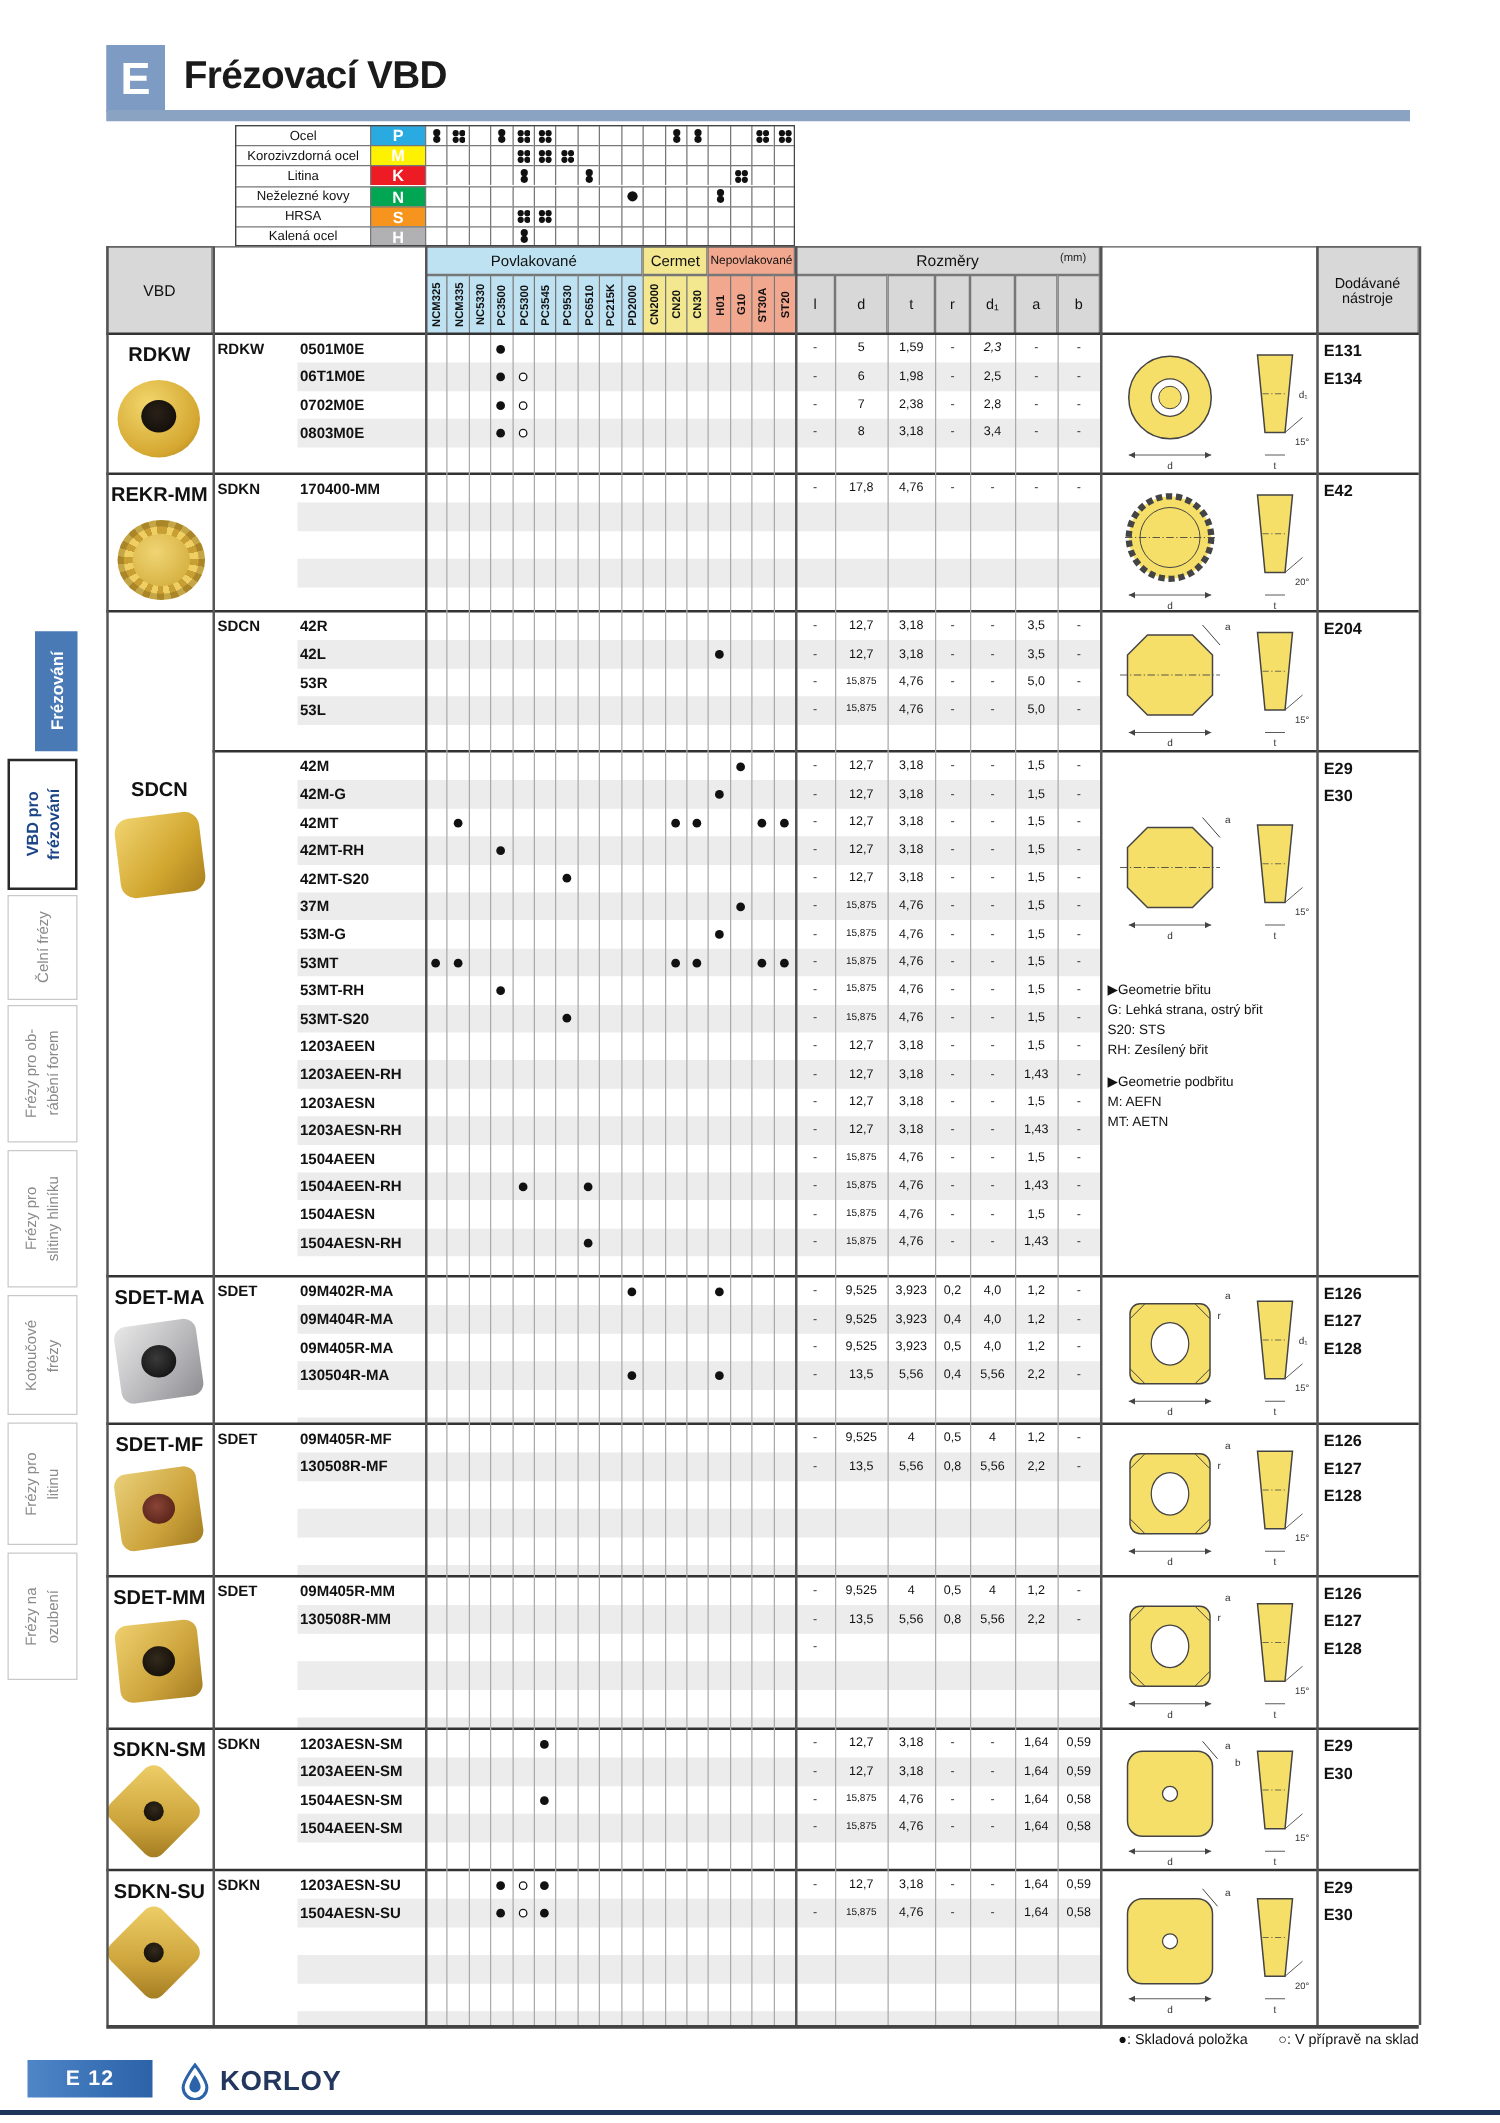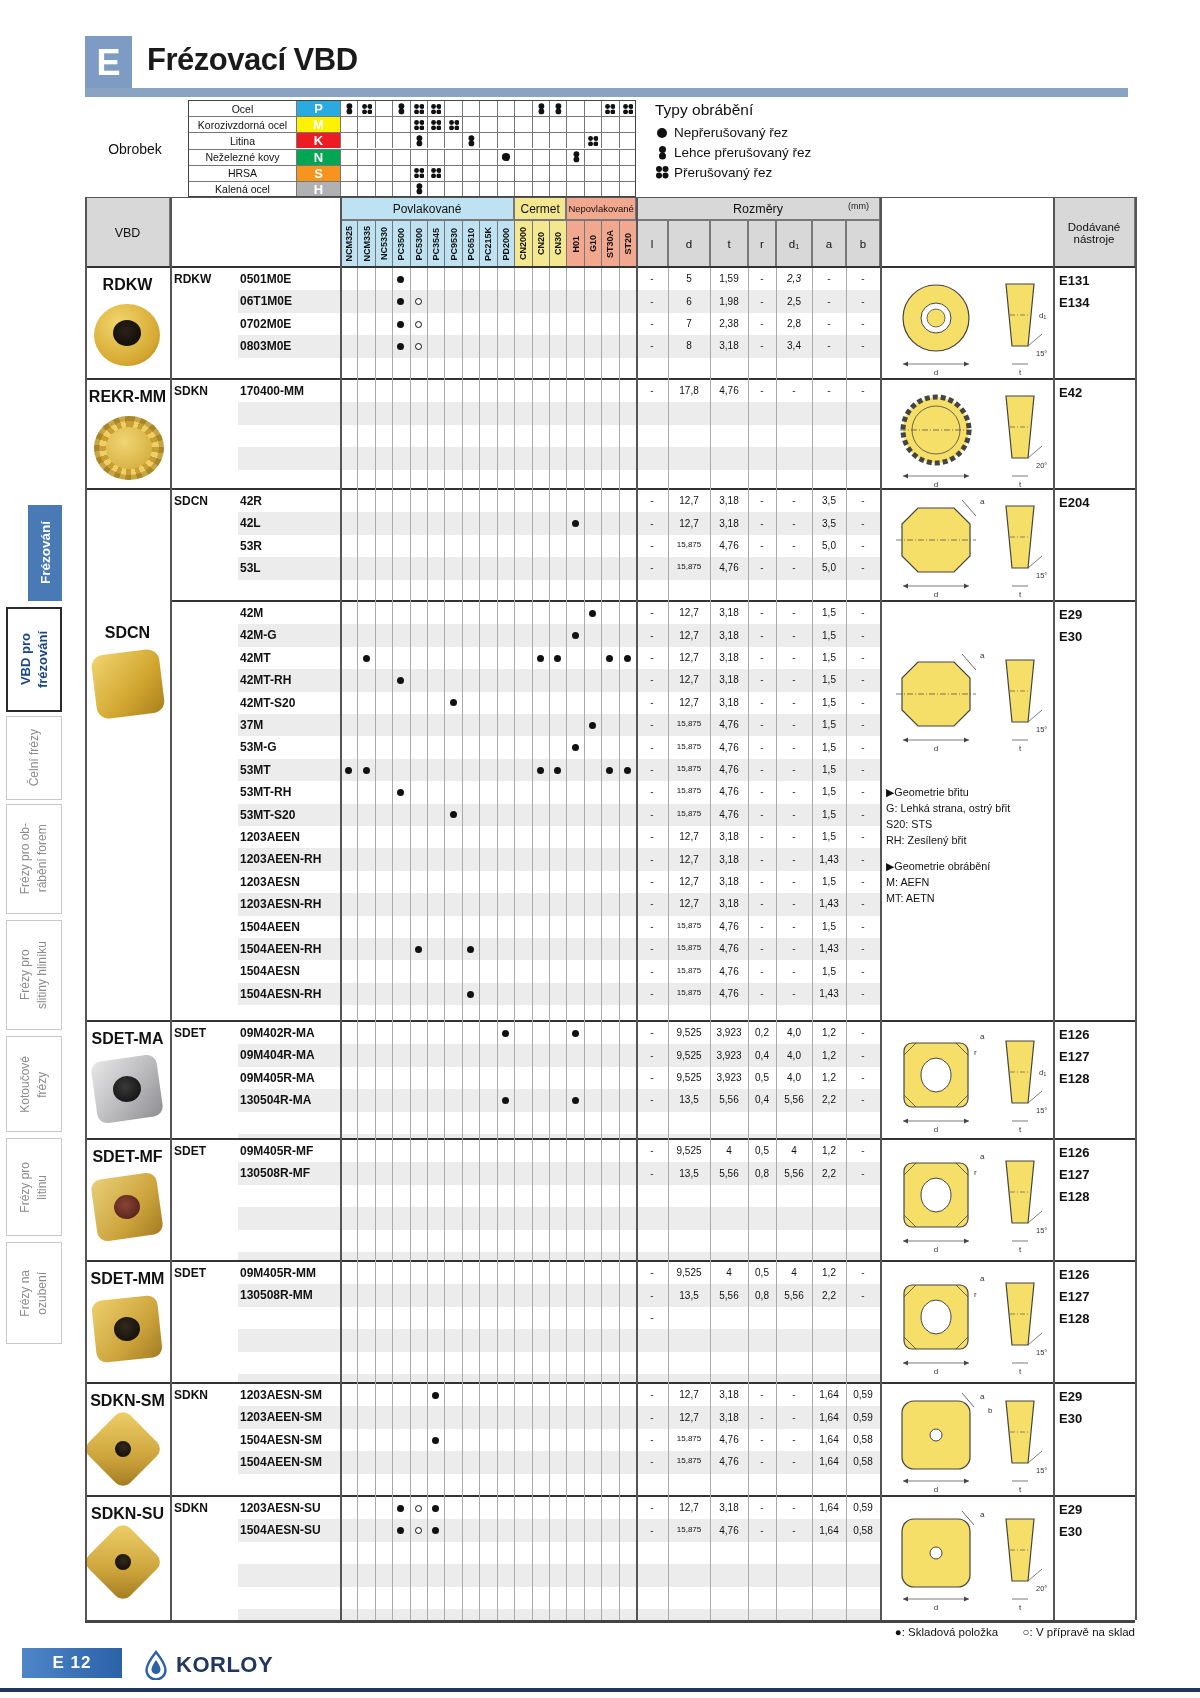--- a/index.html
+++ b/index.html
@@ -81,37 +81,21 @@
 <body>
 
 <div id="page">
 
   <div class="abs tabbox">
     <span>E</span>
   </div>
   <div class="abs pagetitle">Frézovací VBD</div>
   <div class="abs titlebar"></div>
 
-  <div class="abs obrobek">Obrobek</div>
 
-  <div class="abs legend">
-    <div class="lt">Typy obrábění</div>
-    <div class="li">
-      <span class="sym sym-cont"></span>
-      <span>Nepřerušovaný řez</span>
-    </div>
-    <div class="li">
-      <span class="sym sym-light"></span>
-      <span>Lehce přerušovaný řez</span>
-    </div>
-    <div class="li">
-      <span class="sym sym-inter"></span>
-      <span>Přerušovaný řez</span>
-    </div>
-  </div>
 
   <div class="abs hcell" style="left:85px;top:197px;width:85px;height:71px;">VBD</div>
   <div class="abs hcell" style="left:636px;top:197px;width:244px;height:23px;">
     <span>Rozměry</span>
   </div>
   <div class="abs mmunit" style="left:848px;top:201px;">(mm)</div>
   <div class="abs hcell" style="left:1053px;top:197px;width:82px;height:71px;text-align:center;font-size:11.5px;padding:0 6px;">Dodávané nástroje</div>
 
   <div class="abs footnote" style="left:0;top:1626px;width:1135px;text-align:right;">
     <span>●: Skladová položka</span>
@@ -683,21 +667,21 @@
         <line x1="128" y1="96" x2="144" y2="96" stroke="#444" stroke-width="0.7"></line>
         <text x="136" y="107" text-anchor="middle" font-size="8" fill="#333">t</text>
         <text x="96" y="14" font-size="8" fill="#333">a</text>
       </svg></div>
     <div class="abs notes" style="left: 886px; top: 784px; width: 165px;">
       <div>▶Geometrie břitu</div>
       <div>G: Lehká strana, ostrý břit</div>
       <div>S20: STS</div>
       <div>RH: Zesílený břit</div>
       <div style="height: 10px;"></div>
-      <div>▶Geometrie obrábění</div>
+      <div>▶Geometrie podbřitu</div>
       <div>M: AEFN</div>
       <div>MT: AETN</div>
     </div>
     <div class="abs" style="left: 85px; top: 1020px; width: 1050px; height: 2px; background: rgb(51, 51, 51);"></div>
     <div class="abs prefix" style="left: 174px; top: 1026px; width: 62px;">SDET</div>
     <div class="abs rowname" style="left: 240px; top: 1026px;">09M402R-MA</div>
     <div class="abs dot dot-f" style="left: 501.895px; top: 1029.7px;"></div>
     <div class="abs dot dot-f" style="left: 571.535px; top: 1029.7px;"></div>
     <div class="abs dimval" style="left: 636px; top: 1027.2px; width: 32px; color: rgb(51, 51, 51);">-</div>
     <div class="abs dimval" style="left: 668px; top: 1027.2px; width: 42px;">9,525</div>

